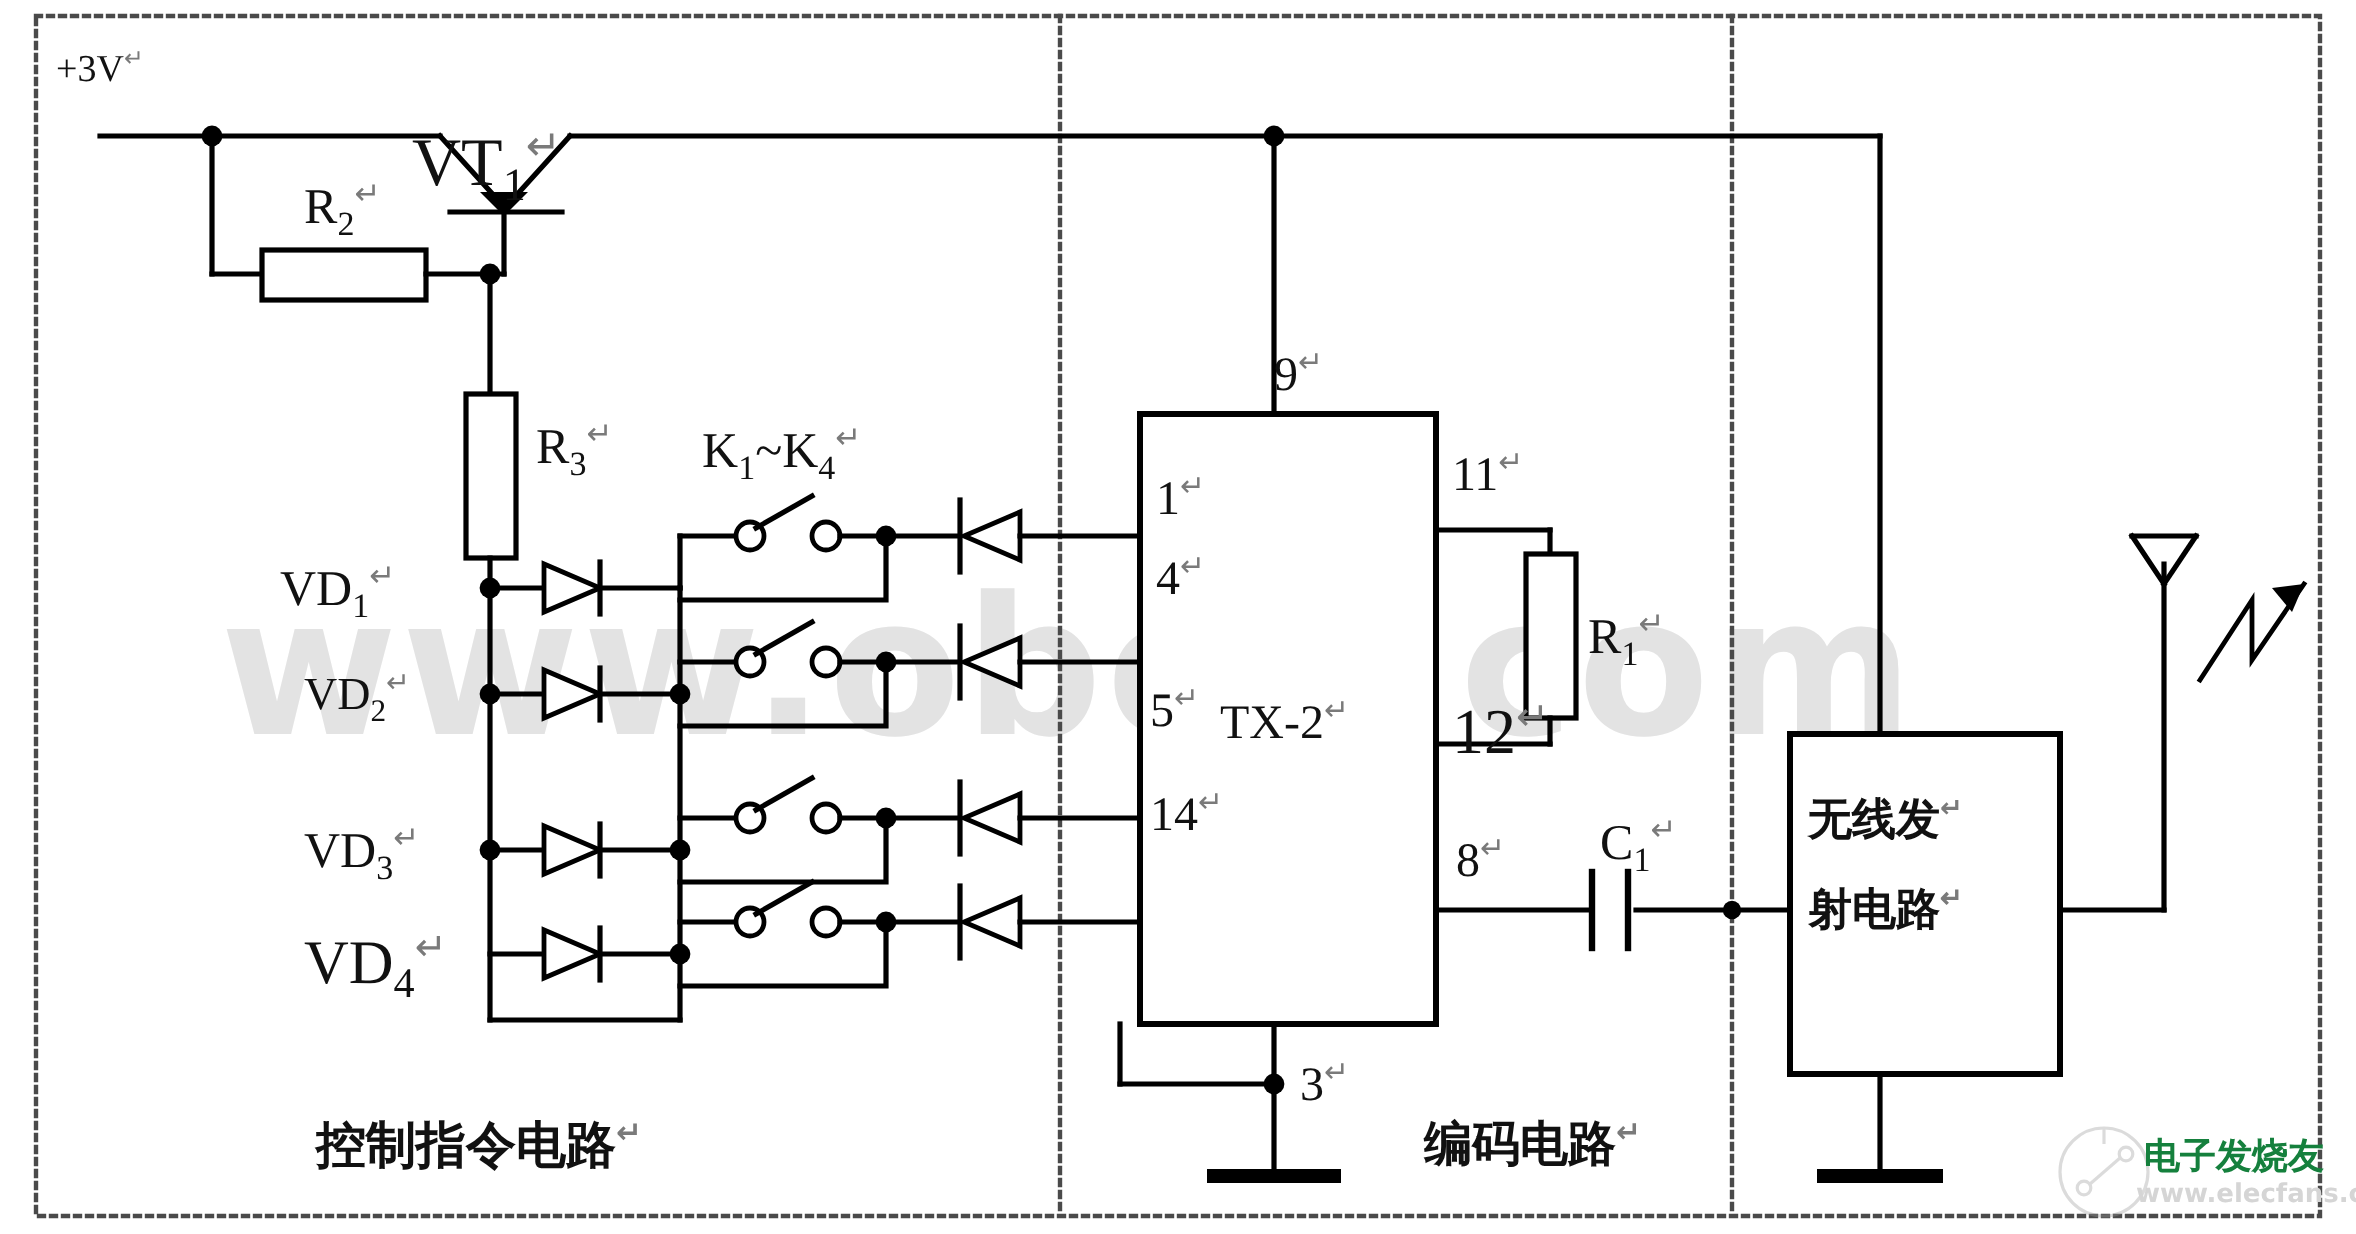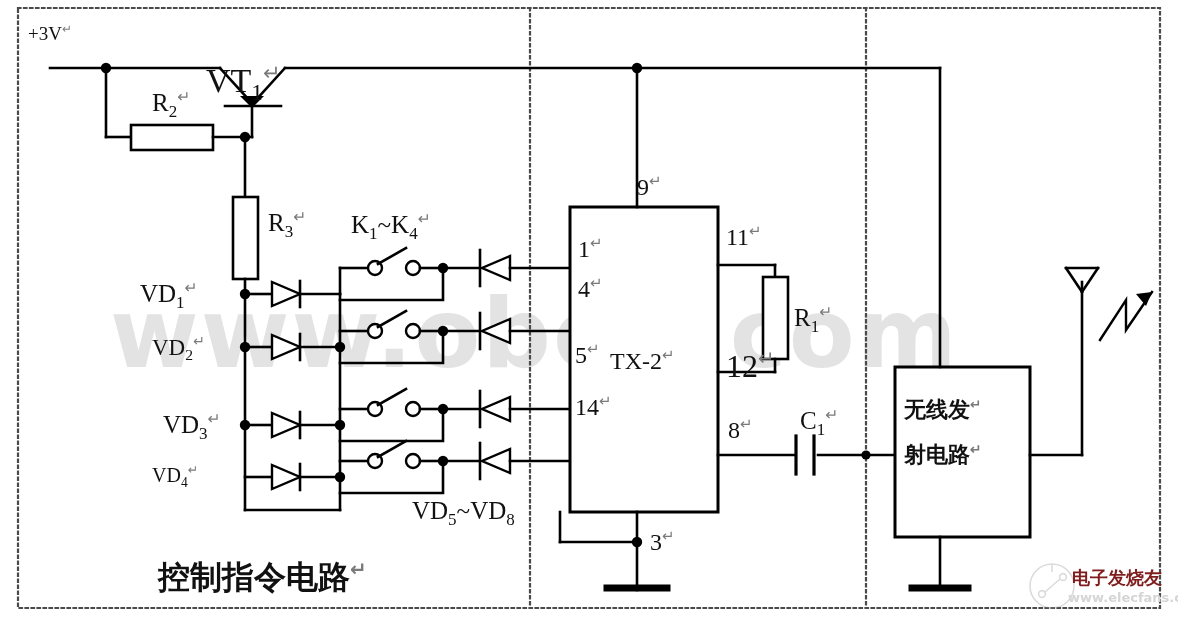--- a/index.html
+++ b/index.html
@@ -240,30 +240,27 @@
   <div class="lbl" style="left:351px;top:210px;font-size:25px;text-align:right;">
     <span>K</span><sub>1</sub><span>~</span><span>K</span><sub>4</sub><span class="crlf">↵</span>
   </div>
 
   <div class="lbl" style="left:140px;top:279px;font-size:25px;">
     <span>VD</span><sub>1</sub><span class="crlf">↵</span>
   </div>
   <div class="lbl" style="left:152px;top:333px;font-size:23px;">
     <span>VD</span><sub>2</sub><span class="crlf">↵</span>
   </div>
-  <div class="lbl" style="left:163px;top:410px;font-size:25px;">
+  <div class="lbl" style="left:152px;top:410px;font-size:25px;">
     <span>VD</span><sub>3</sub><span class="crlf">↵</span>
   </div>
-  <div class="lbl" style="left:152px;top:462px;font-size:20px;">
+  <div class="lbl" style="left:152px;top:462px;font-size:31px;">
     <span>VD</span><sub>4</sub><span class="crlf">↵</span>
   </div>
 
-  <div class="lbl" style="left:412px;top:497px;font-size:25px;">
-    <span>VD</span><sub>5</sub><span>~</span><span>VD</span><sub>8</sub>
-  </div>
 
   <div class="lbl" style="left:637px;top:172px;font-size:24px;">
     <span>9</span><span class="crlf">↵</span>
   </div>
   <div class="lbl" style="left:578px;top:234px;font-size:24px;">
     <span>1</span><span class="crlf">↵</span>
   </div>
   <div class="lbl" style="left:578px;top:274px;font-size:24px;">
     <span>4</span><span class="crlf">↵</span>
   </div>
@@ -297,29 +294,32 @@
     <span>C</span><sub>1</sub><span class="crlf">↵</span>
   </div>
 
   <div class="lbl cn" style="left:904px;top:395px;font-size:22px;">
     <span>无线发</span><span class="crlf">↵</span>
   </div>
   <div class="lbl cn" style="left:904px;top:440px;font-size:22px;font-family:Liberation Serif, serif;">
     <span>射电路</span><span class="crlf">↵</span>
   </div>
 
-  <div class="lbl cn" style="left:158px;top:556px;font-size:32px;text-align:center;">
+  <div class="lbl cn" style="left:158px;top:556px;font-size:25px;text-align:center;">
     <span>控制指令电路</span><span class="crlf">↵</span>
+  </div>
+  <div class="lbl cn" style="left:712px;top:556px;font-size:24px;">
+    <span>编码电路</span><span class="crlf">↵</span>
   </div>
 
   <svg width="120" height="60" style="position:absolute;left:1022px;top:558px;opacity:0.35;">
     <g stroke="#9a9a9a" stroke-width="1.6" fill="none">
       <circle cx="30" cy="28" r="22"></circle>
       <circle cx="20" cy="36" r="3.4"></circle>
       <circle cx="41" cy="19" r="3.4"></circle>
       <line x1="23" y1="34" x2="38" y2="21"></line>
       <line x1="30" y1="6" x2="30" y2="14"></line>
     </g>
   </svg>
-  <div class="wm" style="left:1072px;top:566px;font-size:18px;color:#7f1d1d;">电子发烧友</div>
+  <div class="wm" style="left:1072px;top:566px;font-size:18px;color:#15803d;">电子发烧友</div>
   <div class="wm" style="left:1068px;top:590px;font-size:13px;color:#d5d5d5;">www.elecfans.com</div>
 
 </div>
 
 </body></html>

